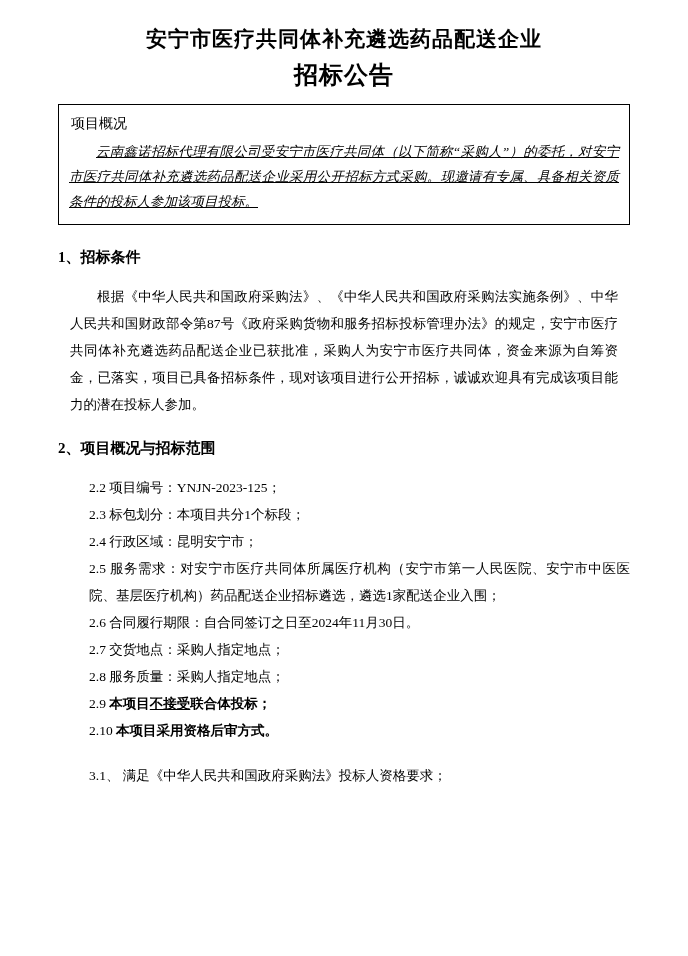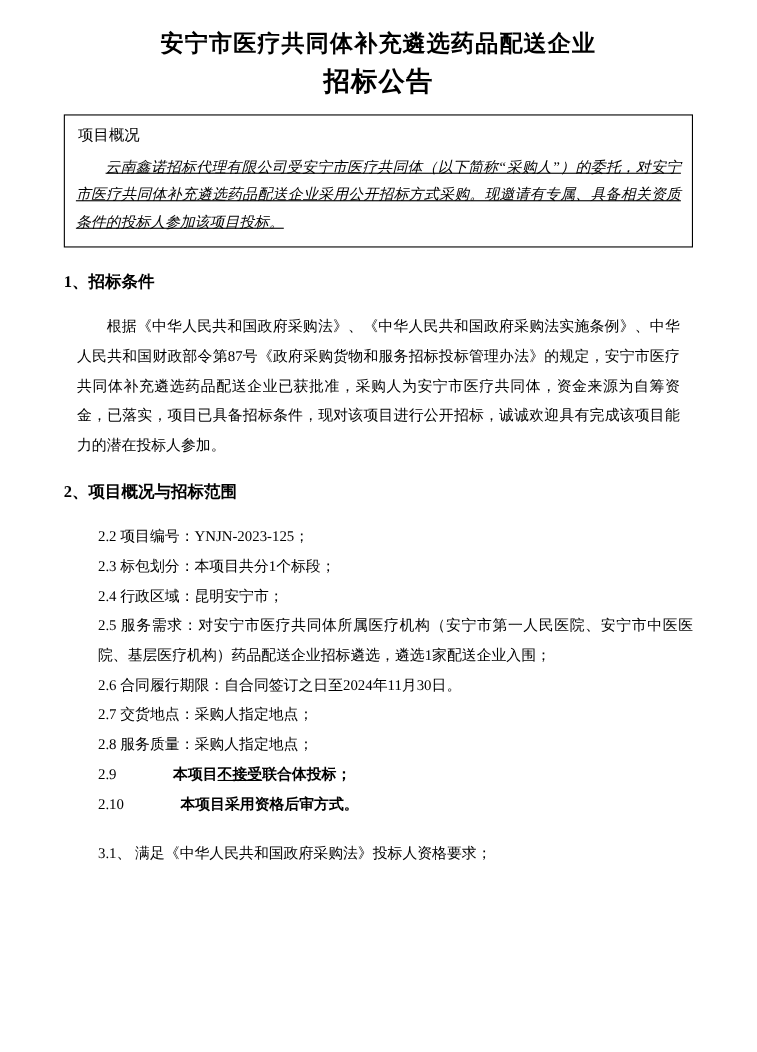--- a/index.html
+++ b/index.html
@@ -78,21 +78,20 @@
     line-height: 27px;
     text-align: justify;
     margin: 0;
     padding-left: 2.3em;
   }
   .item .lbl {
     white-space: nowrap;
   }
   .b {
     font-weight: bold;
-    margin-left: 48px;
   }
   .bu {
     font-weight: bold;
     text-decoration: underline;
   }
   .spacer-sm { height: 6px; }
   .spacer-md { height: 12px; }
 </style>
 </head>
 <body>

